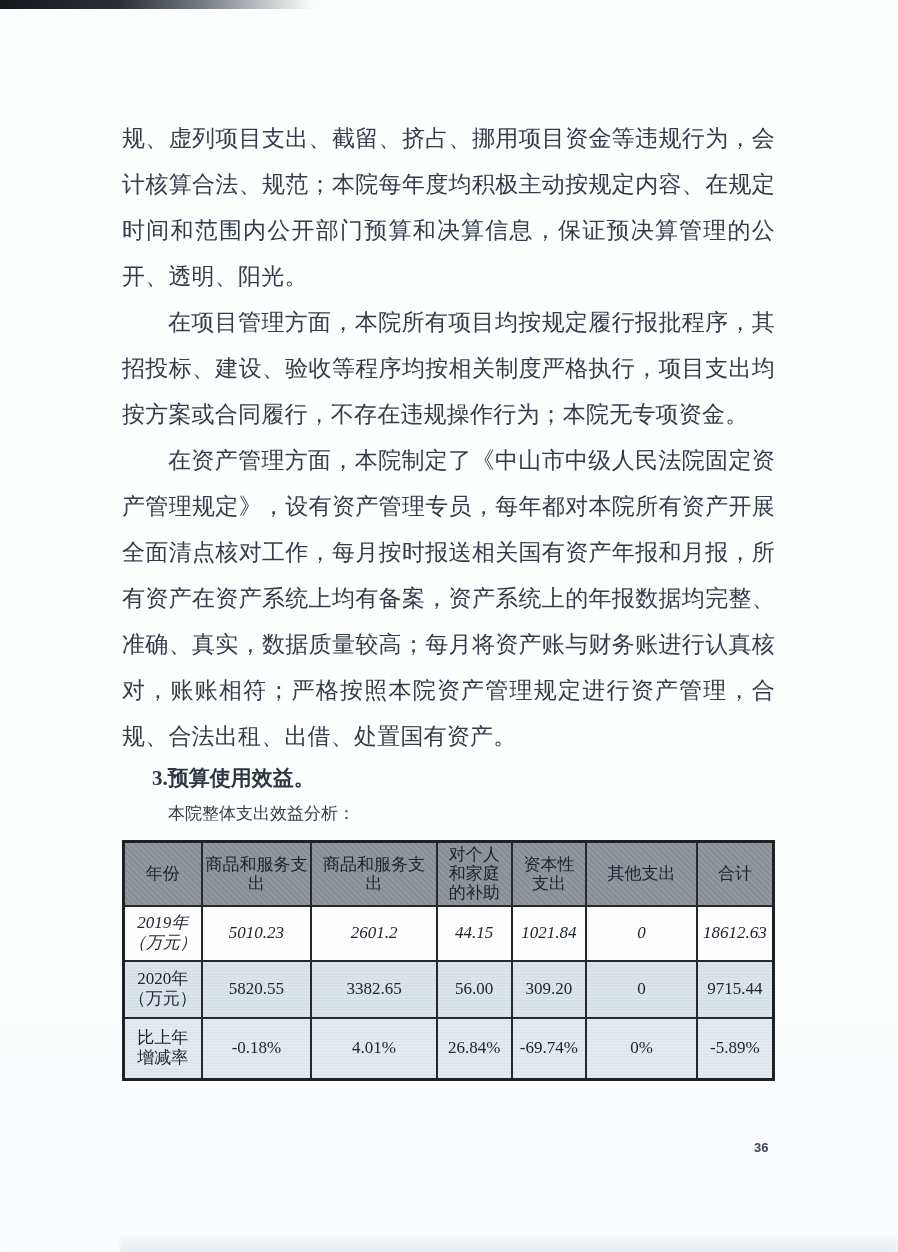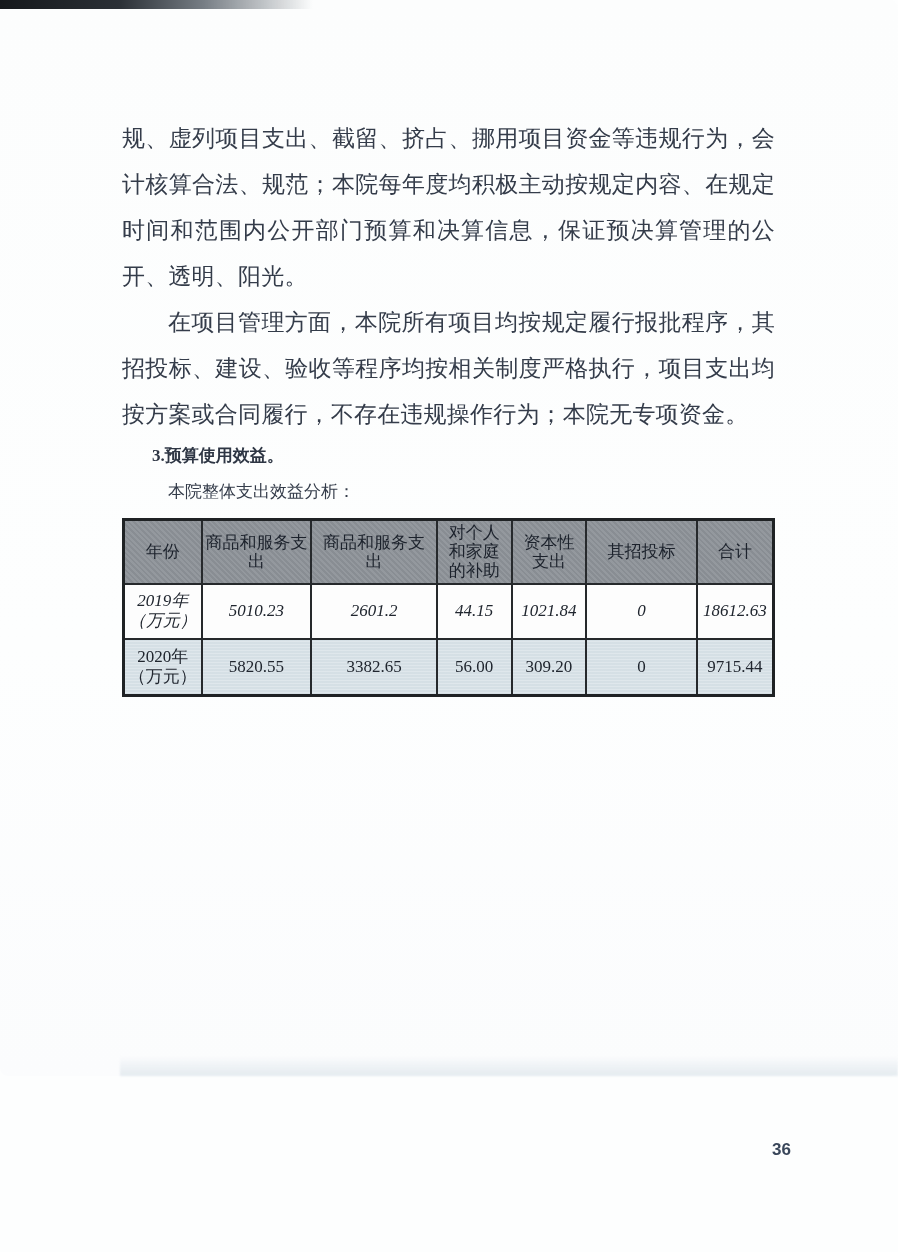--- a/index.html
+++ b/index.html
@@ -8,21 +8,21 @@
     width: 898px;
     height: 1252px;
     background: #fdfefe;
     overflow: hidden;
     font-family: "Liberation Serif", "DejaVu Serif", serif;
   }
 
   .page {
     position: relative;
     width: 898px;
-    height: 1076px;
+    height: 1252px;
     background: linear-gradient(180deg, #fcfdfd 0%, #fdfefe 60%, #fbfcfd 100%);
     border-radius: 8px;
   }
 
   
   .scan-artifact-top {
     position: absolute;
     top: 0; left: 0;
     width: 340px; height: 9px;
     background: linear-gradient(to right, #15181b 0%, #2b3036 35%, #777e85 60%, rgba(200,205,210,0) 92%);
@@ -50,21 +50,21 @@
     font-size: 23px;
     line-height: 46px;
     text-align: justify;
     text-justify: inter-ideograph;
     text-indent: 2em;
     letter-spacing: 0.2px;
   }
   .body-par.no-indent { text-indent: 0; }
 
   .heading {
-    font-size: 17px;
+    font-size: 21px;
     line-height: 36px;
     font-weight: bold;
     padding-left: 30px;
     color: #2e3644;
   }
 
   .table-intro {
     font-size: 17px;
     line-height: 36px;
     padding-left: 46px;
@@ -122,41 +122,42 @@
   }
   tr.row-yoy  {
     height: 62px;
     background:
       repeating-linear-gradient(0deg, rgba(255,255,255,0.12) 0 1px, rgba(120,150,165,0.05) 1px 3px),
       #e3eaee;
   }
 
   .page-number {
     position: absolute;
-    left: 772px;
+    left: 754px;
     top: 1140px;
     font-family: "Liberation Sans", "DejaVu Sans", sans-serif;
-    font-size: 17px;
+    font-size: 13px;
     font-weight: bold;
     color: #39465a;
   }
 </style>
 </head>
 <body>
 
 <div class="page">
 
   <div class="scan-artifact-top"></div>
 
   <div class="content">
 
     <p class="body-par no-indent">规、虚列项目支出、截留、挤占、挪用项目资金等违规行为，会计核算合法、规范；本院每年度均积极主动按规定内容、在规定时间和范围内公开部门预算和决算信息，保证预决算管理的公开、透明、阳光。</p>
 
     <p class="body-par">在项目管理方面，本院所有项目均按规定履行报批程序，其招投标、建设、验收等程序均按相关制度严格执行，项目支出均按方案或合同履行，不存在违规操作行为；本院无专项资金。</p>
 
+    <p class="body-par">在资产管理方面，本院制定了《中山市中级人民法院固定资产管理规定》，设有资产管理专员，每年都对本院所有资产开展全面清点核对工作，每月按时报送相关国有资产年报和月报，所有资产在资产系统上均有备案，资产系统上的年报数据均完整、准确、真实，数据质量较高；每月将资产账与财务账进行认真核对，账账相符；严格按照本院资产管理规定进行资产管理，合规、合法出租、出借、处置国有资产。</p>
 
     <p class="heading">3.预算使用效益。</p>
 
     <p class="table-intro">本院整体支出效益分析：</p>
 
     <table class="exp-table">
       <colgroup>
         <col class="c-year">
           <col class="c-salary">
           <col class="c-goods">
@@ -170,21 +171,21 @@
           <th>年份</th>
           <th>商品和服务支
 出</th>
           <th>商品和服务支
 出</th>
           <th>对个人
 和家庭
 的补助</th>
           <th>资本性
 支出</th>
-          <th>其招投标</th>
+          <th>其他支出</th>
           <th>合计</th>
         </tr>
       </thead>
       <tbody>
         <tr class="row-2019">
           <td class="row-label">2019年
 （万元）</td>
           <td>5010.23</td>
           <td>2601.2</td>
           <td>44.15</td>
@@ -195,20 +196,30 @@
         <tr class="row-2020">
           <td class="row-label">2020年
 （万元）</td>
           <td>5820.55</td>
           <td>3382.65</td>
           <td>56.00</td>
           <td>309.20</td>
           <td>0</td>
           <td>9715.44</td>
         </tr>
+        <tr class="row-yoy">
+          <td class="row-label">比上年
+增减率</td>
+          <td>-0.18%</td>
+          <td>4.01%</td>
+          <td>26.84%</td>
+          <td>-69.74%</td>
+          <td>0%</td>
+          <td>-5.89%</td>
+        </tr>
       </tbody>
     </table>
 
   </div>
 
   <div class="page-number">36</div>
 
   <div class="scan-artifact-bottom"></div>
 
 </div>

